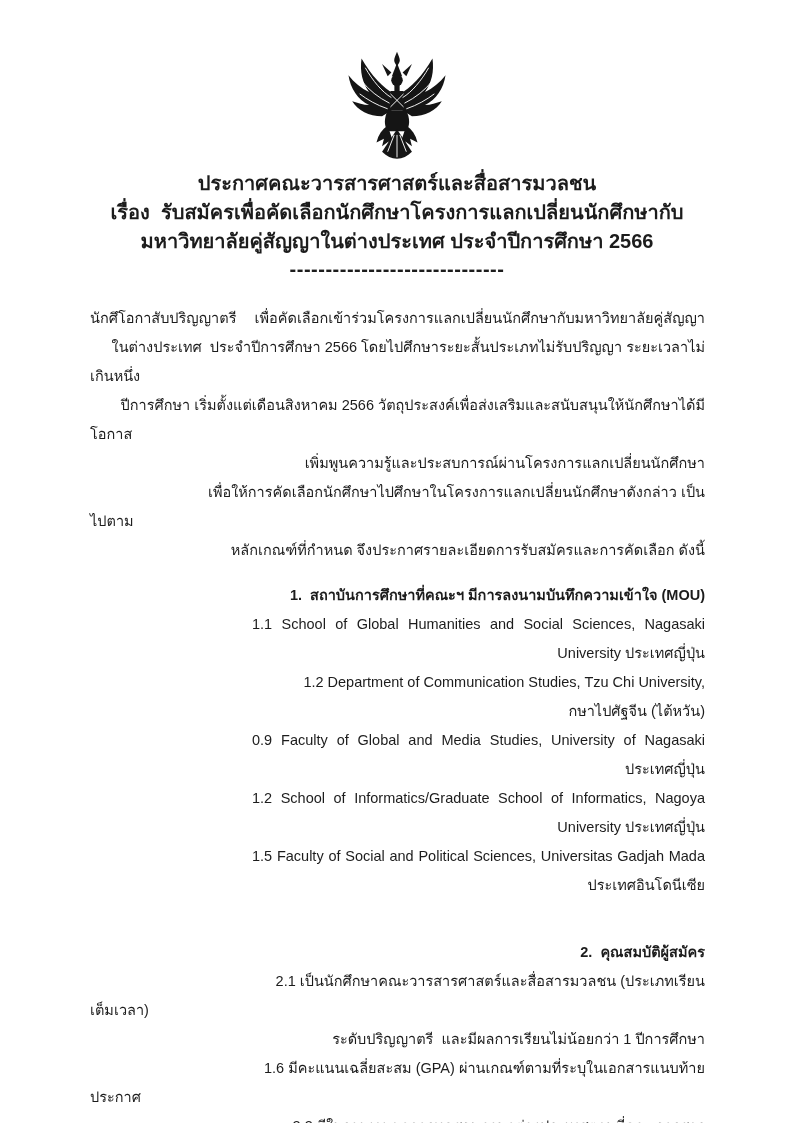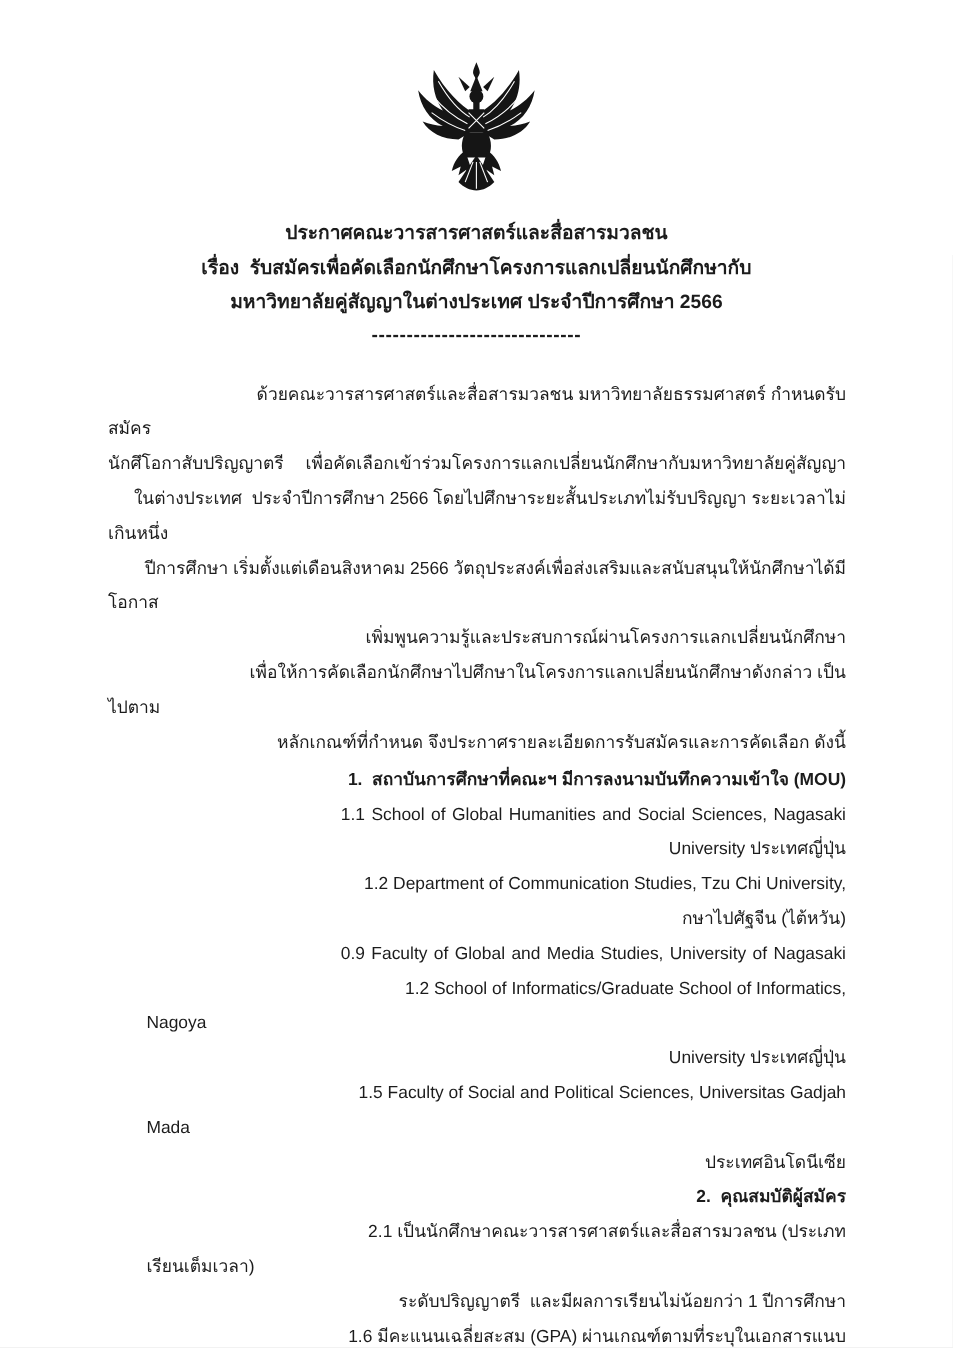--- a/index.html
+++ b/index.html
@@ -2,30 +2,30 @@
 <html><head>
 <meta charset="utf-8">
 <style>
   html,body { margin:0; padding:0; background:#e8e8e8; }
   .page {
     width:794px; height:1123px; margin:0 auto; background:#ffffff;
     color:#1c1c1c; font-family:"Liberation Sans","DejaVu Sans",sans-serif;
     font-size:14.5px; position:relative; overflow:hidden;
   }
   .emblem { margin:50px auto 0; width:112px; height:112px; display:flex; justify-content:center; align-items:flex-start; }
-  .titles { margin-top:18px; text-align:center; font-weight:bold; font-size:16px; }
+  .titles { margin-top:7px; text-align:center; font-weight:bold; font-size:20px; }
   .titles .line { line-height:29px; white-space:pre-wrap; }
   .separator { text-align:center; line-height:26px; font-weight:bold; letter-spacing:0.5px; }
   .content { margin:22px 89px 0 90px; }
   .content .line { line-height:29px; min-height:29px; white-space:pre-wrap;text-align:right; }
   .stretch { text-align:justify; text-align-last:justify; }
   .indent-para { text-indent:105px; }
-  .indent-item { text-indent:162px;margin-left:32px; }
-  .heading { padding-left:108px; font-weight:bold; }
-  .h1gap { margin-top:2px; }
+  .indent-item { text-indent:162px; }
+  .heading { padding-left:108px; font-weight:bold;margin-top:38px; }
+  .h1gap { margin-top:16px; }
 </style>
 </head>
 <body>
 
 <div class="page">
 
   <div class="emblem">
     <svg width="112" height="112" viewBox="0 0 120 118">
       <g fill="#151515" stroke="none">
         <path d="M60,1 C61.5,5 63,7.5 63,10 C63,13 60,15 60,19 C60,15 57,13 57,10 C57,7.5 58.5,5 60,1 Z"></path>
@@ -58,35 +58,35 @@
   </div>
 
   <div class="titles">
     <div class="line">ประกาศคณะวารสารศาสตร์และสื่อสารมวลชน</div>
     <div class="line">เรื่อง&nbsp; รับสมัครเพื่อคัดเลือกนักศึกษาโครงการแลกเปลี่ยนนักศึกษากับ</div>
     <div class="line">มหาวิทยาลัยคู่สัญญาในต่างประเทศ ประจำปีการศึกษา 2566</div>
     <div class="separator">------------------------------</div>
   </div>
 
   <div class="content">
-    <div class="line stretch indent-para">ด้วยคณะวารสารศาสตร์และสื่อสารมวลชน มหาวิทยาลัยธรรมศาสตร์ กำหนดรับสมัคร</div>
     <div class="line stretch">นักศึโอกาสับปริญญาตรี เพื่อคัดเลือกเข้าร่วมโครงการแลกเปลี่ยนนักศึกษากับมหาวิทยาลัยคู่สัญญา</div>
     <div class="line stretch">ในต่างประเทศ&nbsp; ประจำปีการศึกษา 2566 โดยไปศึกษาระยะสั้นประเภทไม่รับปริญญา ระยะเวลาไม่เกินหนึ่ง</div>
     <div class="line stretch">ปีการศึกษา เริ่มตั้งแต่เดือนสิงหาคม 2566 วัตถุประสงค์เพื่อส่งเสริมและสนับสนุนให้นักศึกษาได้มีโอกาส</div>
     <div class="line">เพิ่มพูนความรู้และประสบการณ์ผ่านโครงการแลกเปลี่ยนนักศึกษา</div>
 
     <div class="line stretch indent-para">เพื่อให้การคัดเลือกนักศึกษาไปศึกษาในโครงการแลกเปลี่ยนนักศึกษาดังกล่าว เป็นไปตาม</div>
     <div class="line">หลักเกณฑ์ที่กำหนด จึงประกาศรายละเอียดการรับสมัครและการคัดเลือก ดังนี้</div>
 
     <div class="line heading h1gap">1.&nbsp; สถาบันการศึกษาที่คณะฯ มีการลงนามบันทึกความเข้าใจ (MOU)</div>
     <div class="line stretch indent-item">1.1 School of Global Humanities and Social Sciences, Nagasaki</div>
     <div class="line">University ประเทศญี่ปุ่น</div>
     <div class="line indent-item">1.2 Department of Communication Studies, Tzu Chi University,</div>
     <div class="line">กษาไปศัฐจีน (ไต้หวัน)</div>
     <div class="line stretch indent-item">0.9 Faculty of Global and Media Studies, University of Nagasaki</div>
+    <div class="line">ประเทศญี่ปุ่น</div>
     <div class="line stretch indent-item">1.2 School of Informatics/Graduate School of Informatics, Nagoya</div>
     <div class="line">University ประเทศญี่ปุ่น</div>
     <div class="line stretch indent-item">1.5 Faculty of Social and Political Sciences, Universitas Gadjah Mada</div>
     <div class="line">ประเทศอินโดนีเซีย</div>
 
     <div class="line heading">2.&nbsp; คุณสมบัติผู้สมัคร</div>
     <div class="line stretch indent-item">2.1 เป็นนักศึกษาคณะวารสารศาสตร์และสื่อสารมวลชน (ประเภทเรียนเต็มเวลา)</div>
     <div class="line">ระดับปริญญาตรี&nbsp; และมีผลการเรียนไม่น้อยกว่า 1 ปีการศึกษา</div>
     <div class="line stretch indent-item">1.6 มีคะแนนเฉลี่ยสะสม (GPA) ผ่านเกณฑ์ตามที่ระบุในเอกสารแนบท้ายประกาศ</div>
     <div class="line stretch indent-item">2.3 มีใบรายงานผลการทดสอบภาษาต่างประเทศตามที่คณะวารสารศาสตร์ฯ</div>

